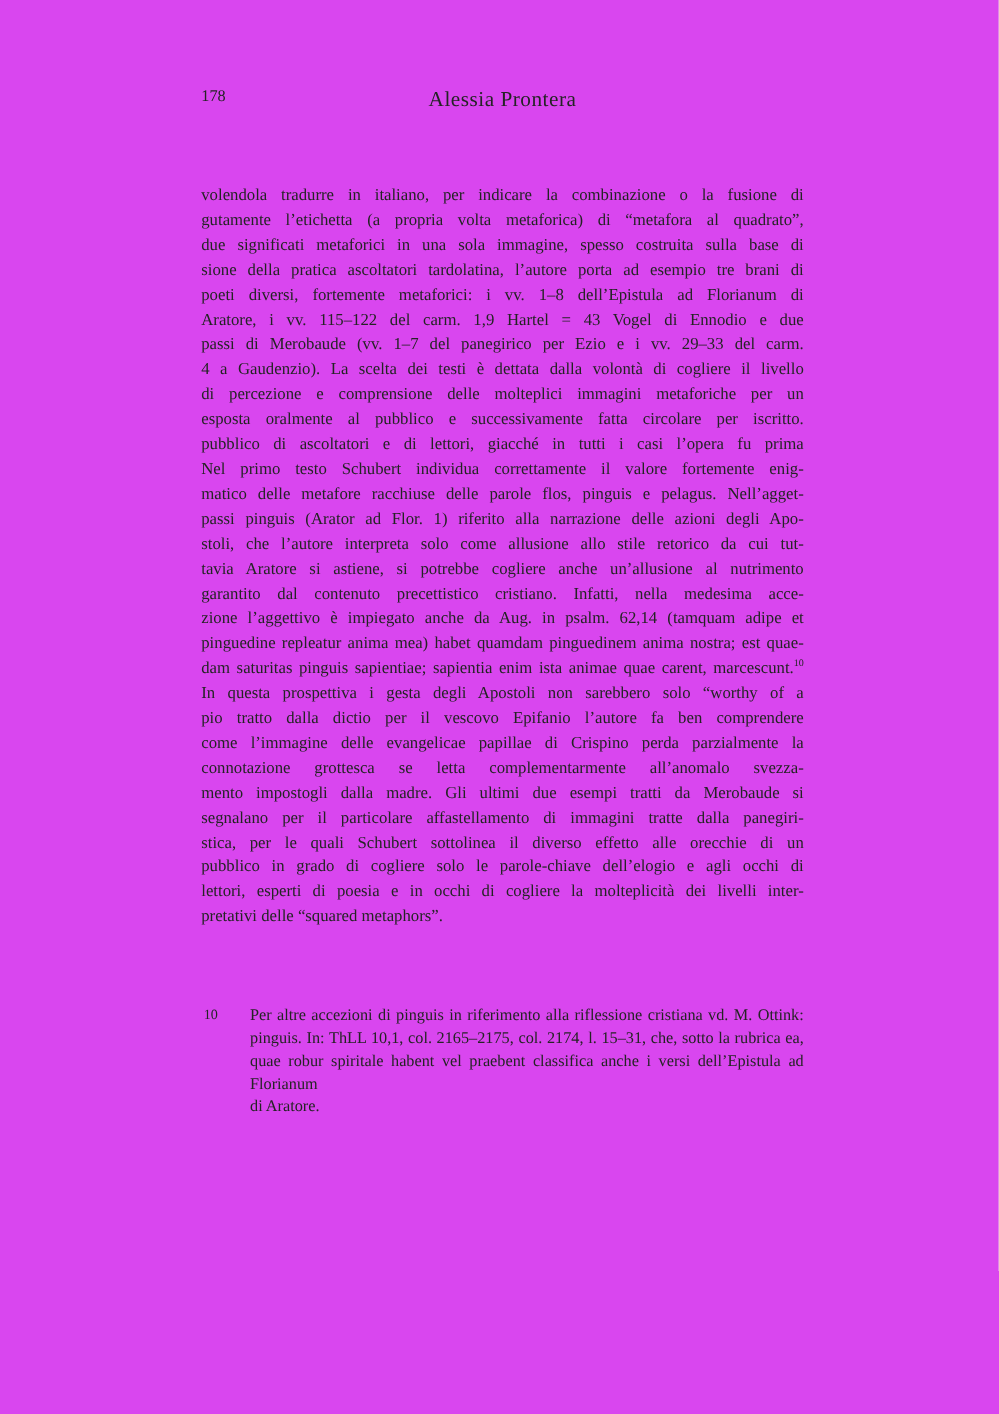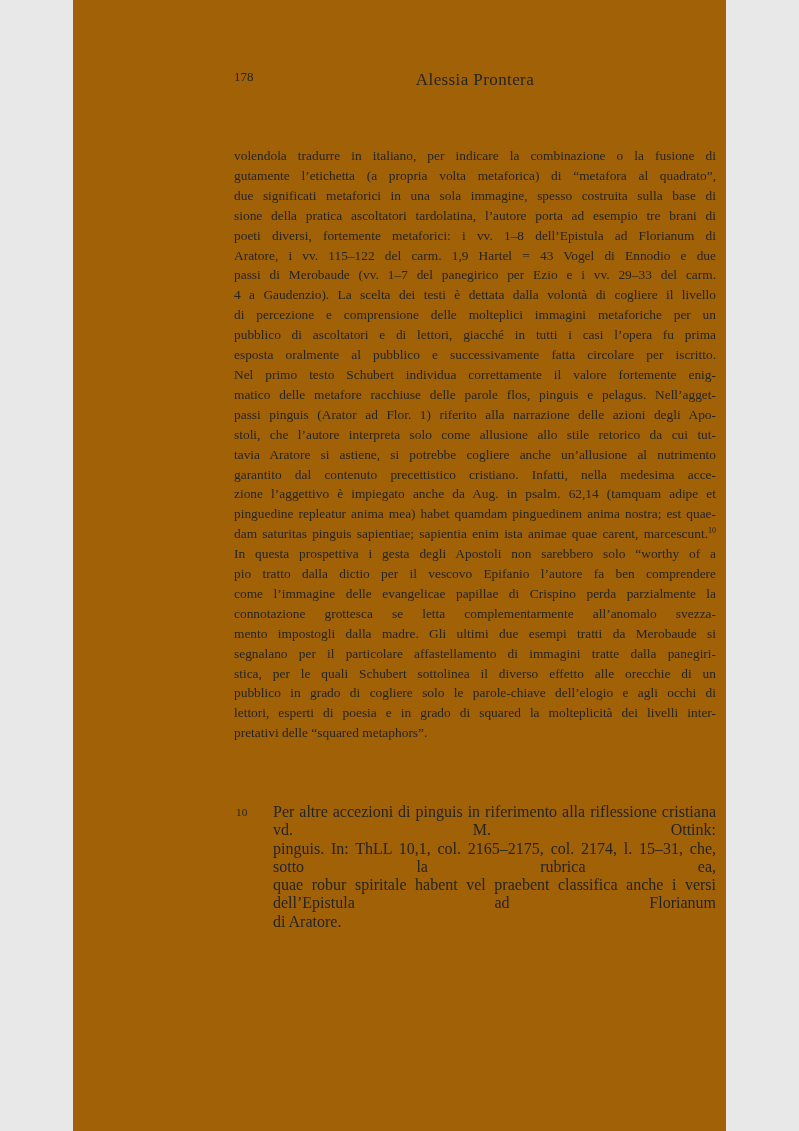--- a/index.html
+++ b/index.html
@@ -1,20 +1,20 @@
 <!DOCTYPE html>
 <html><head>
 <meta charset="utf-8">
 <style>
   html, body { margin: 0; padding: 0; background: #e8e8e8; }
   .page {
     position: relative;
-    width: 653px;
+    width: 799px;
     height: 1131px;
-    background: #a16207;
+    background: #d946ef;
     font-family: "Liberation Serif", serif;
     color: #242424;
     overflow: hidden;
     margin: 0 auto;
   }
   .running-header {
     position: absolute;
     left: 161px;
     top: 69px;
     width: 482px;
@@ -58,21 +58,21 @@
   }
   .fn-num {
     position: absolute;
     left: 2px;
     top: 0;
     font-size: 11.3px;
     line-height: 18.3px;
   }
   .fn-text { margin-left: 39px; }
   .fn-text .line {
-    font-size: 16px;
+    font-size: 13px;
     line-height: 18.3px;
   }
 </style>
 </head>
 <body>
 
 <div class="page">
 
   <header class="running-header">
     <span class="pagenum">178</span>
@@ -82,40 +82,40 @@
   <main class="textblock">
       <div class="line"><span>volendola tradurre in italiano, per indicare la combinazione o la fusione di</span></div>
       <div class="line"><span>gutamente l’etichetta (a propria volta metaforica) di “metafora al quadrato”,</span></div>
       <div class="line"><span>due significati metaforici in una sola immagine, spesso costruita sulla base di</span></div>
       <div class="line"><span>sione della pratica ascoltatori tardolatina, l’autore porta ad esempio tre brani di</span></div>
       <div class="line"><span>poeti diversi, fortemente metaforici: i vv. 1–8 dell’</span><span class="it">Epistula ad Florianum</span><span> di</span></div>
       <div class="line"><span>Aratore, i vv. 115–122 del carm. 1,9 Hartel = 43 Vogel di Ennodio e due</span></div>
       <div class="line"><span>passi di Merobaude (vv. 1–7 del panegirico per Ezio e i vv. 29–33 del carm.</span></div>
       <div class="line"><span>4 a Gaudenzio). La scelta dei testi è dettata dalla volontà di cogliere il livello</span></div>
       <div class="line"><span>di percezione e comprensione delle molteplici immagini metaforiche per un</span></div>
+      <div class="line"><span>esposta oralmente al pubblico e successivamente fatta circolare per iscritto.</span></div>
       <div class="line"><span>pubblico di ascoltatori e di lettori, giacché in tutti i casi l’opera fu prima</span></div>
-      <div class="line"><span>esposta oralmente al pubblico e successivamente fatta circolare per iscritto.</span></div>
       <div class="line"><span>Nel primo testo Schubert individua correttamente il valore fortemente enig-</span></div>
       <div class="line"><span>matico delle metafore racchiuse delle parole </span><span class="it">flos</span><span>, </span><span class="it">pinguis</span><span> e </span><span class="it">pelagus</span><span>. Nell’agget-</span></div>
       <div class="line"><span>passi </span><span class="it">pinguis</span><span> (Arator ad Flor. 1) riferito alla narrazione delle azioni degli Apo-</span></div>
       <div class="line"><span>stoli, che l’autore interpreta solo come allusione allo stile retorico da cui tut-</span></div>
       <div class="line"><span>tavia Aratore si astiene, si potrebbe cogliere anche un’allusione al nutrimento</span></div>
       <div class="line"><span>garantito dal contenuto precettistico cristiano. Infatti, nella medesima acce-</span></div>
       <div class="line"><span>zione l’aggettivo è impiegato anche da Aug. in psalm. 62,14 (</span><span class="it">tamquam adipe et</span></div>
       <div class="line"><span class="it">pinguedine repleatur anima mea</span><span>) </span><span class="it">habet quamdam pinguedinem anima nostra; est quae-</span></div>
       <div class="line"><span class="it">dam saturitas pinguis sapientiae; sapientia enim ista animae quae carent, marcescunt.</span><sup class="fnref">10</sup></div>
       <div class="line"><span>In questa prospettiva i </span><span class="it">gesta</span><span> degli Apostoli non sarebbero solo “worthy of a</span></div>
       <div class="line"><span>pio tratto dalla </span><span class="it">dictio</span><span> per il vescovo Epifanio l’autore fa ben comprendere</span></div>
       <div class="line"><span>come l’immagine delle </span><span class="it">evangelicae papillae</span><span> di Crispino perda parzialmente la</span></div>
       <div class="line"><span>connotazione grottesca se letta complementarmente all’anomalo svezza-</span></div>
       <div class="line"><span>mento impostogli dalla madre. Gli ultimi due esempi tratti da Merobaude si</span></div>
       <div class="line"><span>segnalano per il particolare affastellamento di immagini tratte dalla panegiri-</span></div>
       <div class="line"><span>stica, per le quali Schubert sottolinea il diverso effetto alle orecchie di un</span></div>
       <div class="line"><span>pubblico in grado di cogliere solo le parole-chiave dell’elogio e agli occhi di</span></div>
-      <div class="line"><span>lettori, esperti di poesia e in grado di squared la molteplicità dei livelli inter-</span></div>
+      <div class="line"><span>lettori, esperti di poesia e in occhi di cogliere la molteplicità dei livelli inter-</span></div>
       <div class="line last"><span>pretativi delle “squared metaphors”.</span></div>
     </main>
 
   <footer class="footnote">
     <span class="fn-num">10</span>
     <div class="fn-text">
         <div class="line"><span>Per altre accezioni di </span><span class="it">pinguis</span><span> in riferimento alla riflessione cristiana vd. M. Ottink:</span></div>
         <div class="line"><span class="it">pinguis</span><span>. In: ThLL 10,1, col. 2165–2175, col. 2174, l. 15–31, che, sotto la rubrica </span><span class="it">ea,</span></div>
         <div class="line"><span class="it">quae robur spiritale habent vel praebent</span><span> classifica anche i versi dell’</span><span class="it">Epistula ad Florianum</span></div>
         <div class="line last"><span>di Aratore.</span></div>

